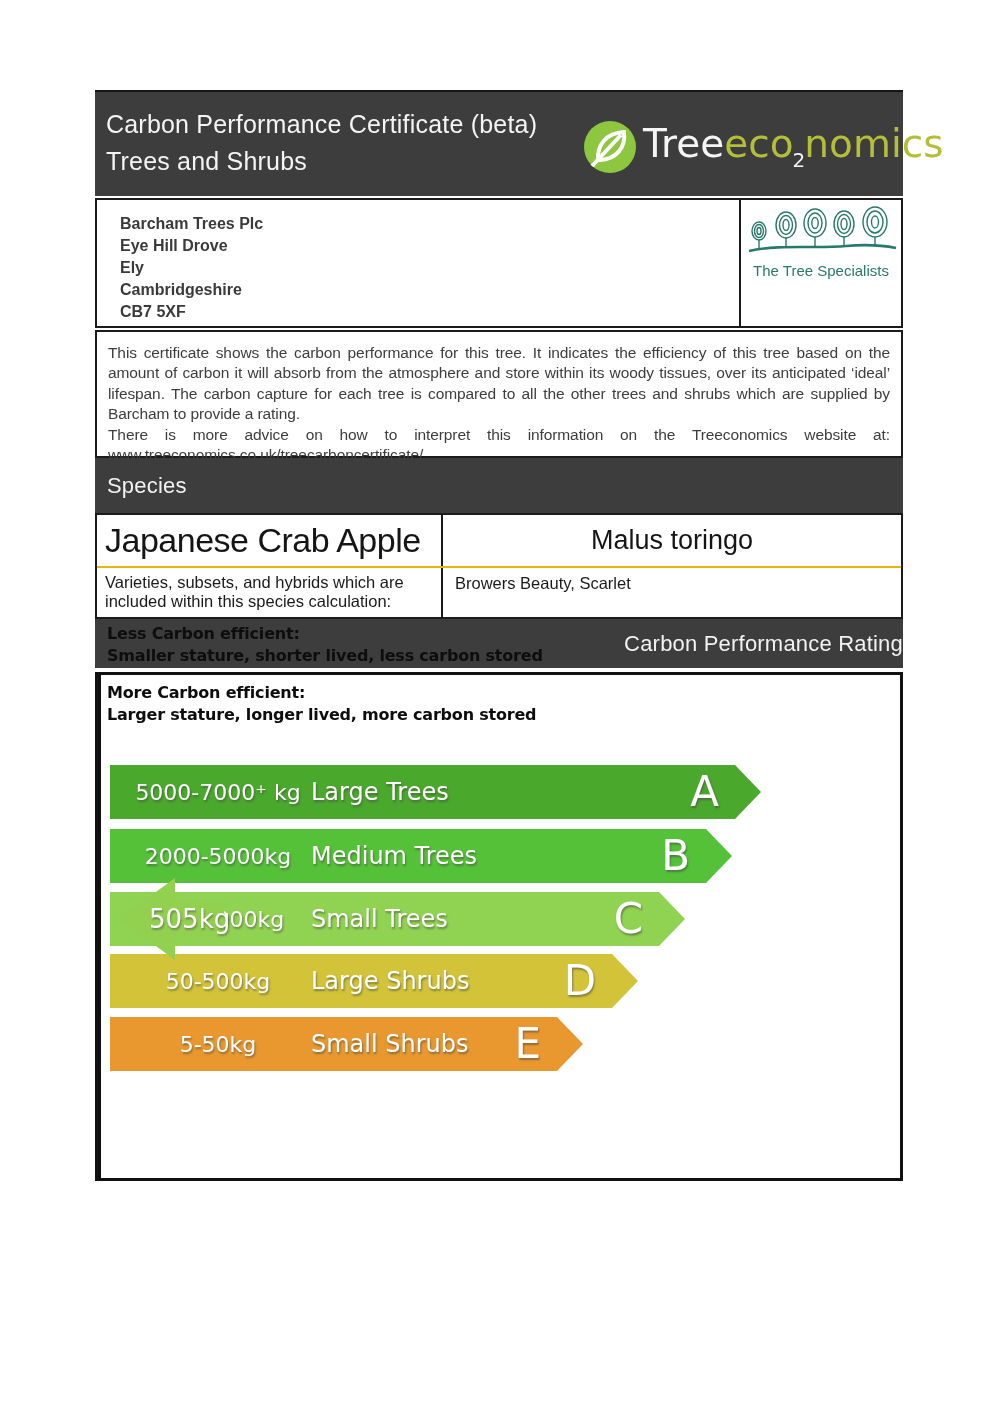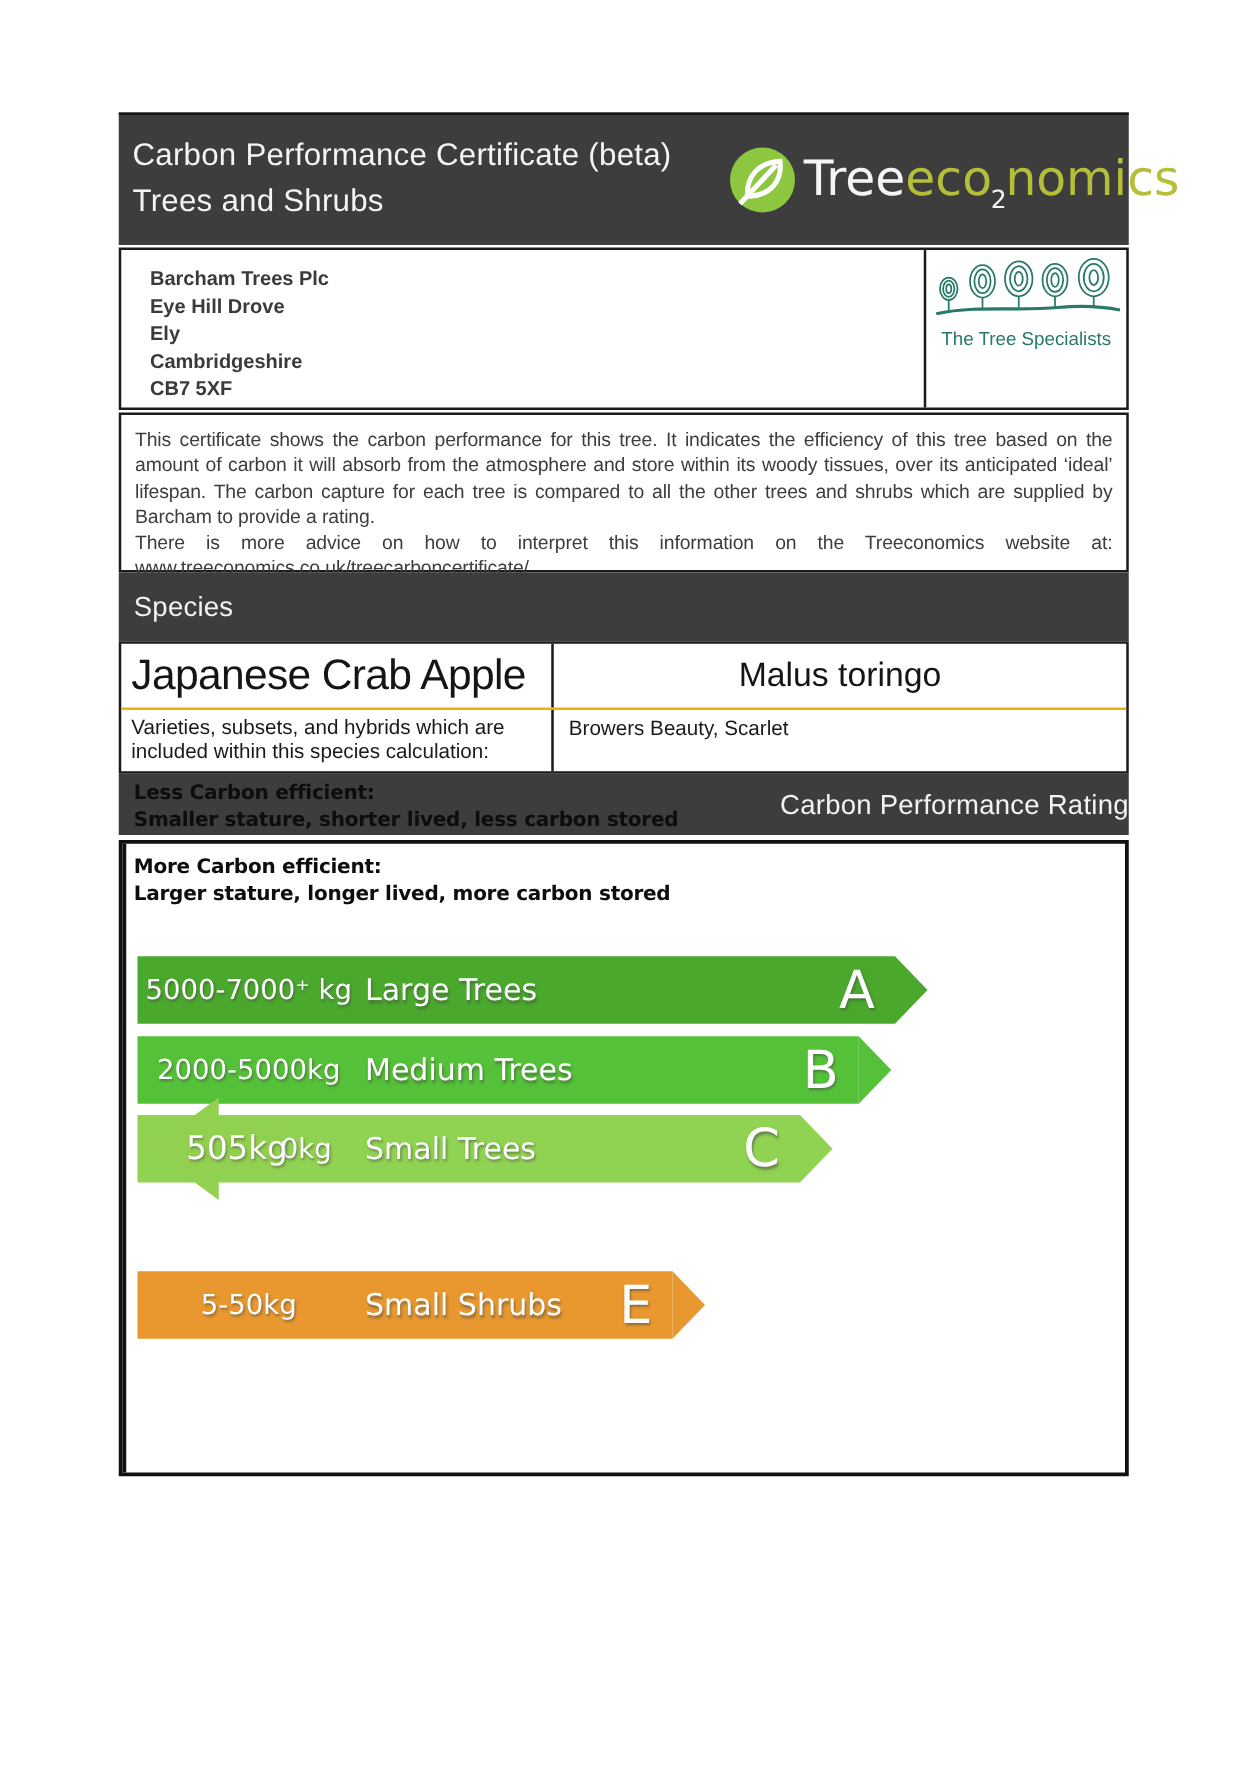--- a/index.html
+++ b/index.html
@@ -9,21 +9,21 @@
     -webkit-font-smoothing:antialiased;
   }
   .abs{position:absolute;}
   
   .header{
     left:95px;top:90px;width:808px;height:106px;background:#3E3D3D;
     border-top:2px solid #161616;box-sizing:border-box;
   }
   .header-titles{position:absolute;left:11px;top:14px;color:#f4f4f4;
     font-size:25px;line-height:37px;letter-spacing:.2px;}
-  .treelogo{position:absolute;left:488px;top:24px;display:flex;align-items:center;}
+  .treelogo{position:absolute;left:488px;top:24px;display:flex;align-items:flex-end;}
   .treelogo-word{font-family:"DejaVu Sans", sans-serif;font-size:39px;line-height:56px;
     margin-left:6px;display:flex;align-items:baseline;}
   .tl-white{color:#f5f5f5;}
   .tl-green{color:#B5BE38;}
   .tl-sub{color:#f5f5f5;font-size:20px;position:relative;top:10px;margin:0 -1px;}
   
   .addr-box{
     left:95px;top:198px;width:808px;height:130px;border:2px solid #1b1b1b;
     box-sizing:border-box;display:flex;background:#fff;
   }
@@ -74,20 +74,21 @@
   .chart-note{position:absolute;font-family:"DejaVu Sans", sans-serif;font-weight:bold;
     font-size:16px;line-height:21.5px;color:#0d0d0d;letter-spacing:-0.2px;}
   .note-top{left:9px;top:7px;}
   .note-bottom{left:9px;bottom:9px;}
   
   .rating-bar{
     position:absolute;left:12px;height:54px;background:var(--c,#4AA82D);
     display:flex;align-items:center;color:#fff;
     font-family:"DejaVu Sans", sans-serif;
     text-shadow:1px 2px 2px rgba(70,70,70,.55);
+    padding-left:19px;
   }
   .rating-bar .tip{
     position:absolute;right:-26px;top:0;width:0;height:0;
     border-top:27px solid transparent;border-bottom:27px solid transparent;
     border-left:26px solid var(--c,#4AA82D);
   }
   .rating-bar .range{width:178px;text-align:center;font-size:22px;}
   .rating-bar .blabel{font-size:24px;margin-left:4px;}
   .rating-bar .letter{margin-left:auto;margin-right:16px;font-size:42px;line-height:1;}
   .rating-bar[data-bar="0"]{top:90px;width:606px;}
@@ -216,20 +217,26 @@
       <span class="blabel">Medium Trees</span>
       <span class="letter">B</span>
       <span class="tip"></span>
     </div>
     <div class="rating-bar" data-bar="2" style="--c: #90D251;">
       <span class="range">500-2000kg</span>
       <span class="blabel">Small Trees</span>
       <span class="letter">C</span>
       <span class="tip"></span>
     </div>
+    <div class="rating-bar" data-bar="3" style="--c: #D2C339;">
+      <span class="range">50-500kg</span>
+      <span class="blabel">Large Shrubs</span>
+      <span class="letter">D</span>
+      <span class="tip"></span>
+    </div>
     <div class="rating-bar" data-bar="4" style="--c: #E8982F;">
       <span class="range">5-50kg</span>
       <span class="blabel">Small Shrubs</span>
       <span class="letter">E</span>
       <span class="tip"></span>
     </div>
 
     <div class="chart-note note-bottom">
       <div>Less Carbon efficient:</div>
       <div>Smaller stature, shorter lived, less carbon stored</div>

